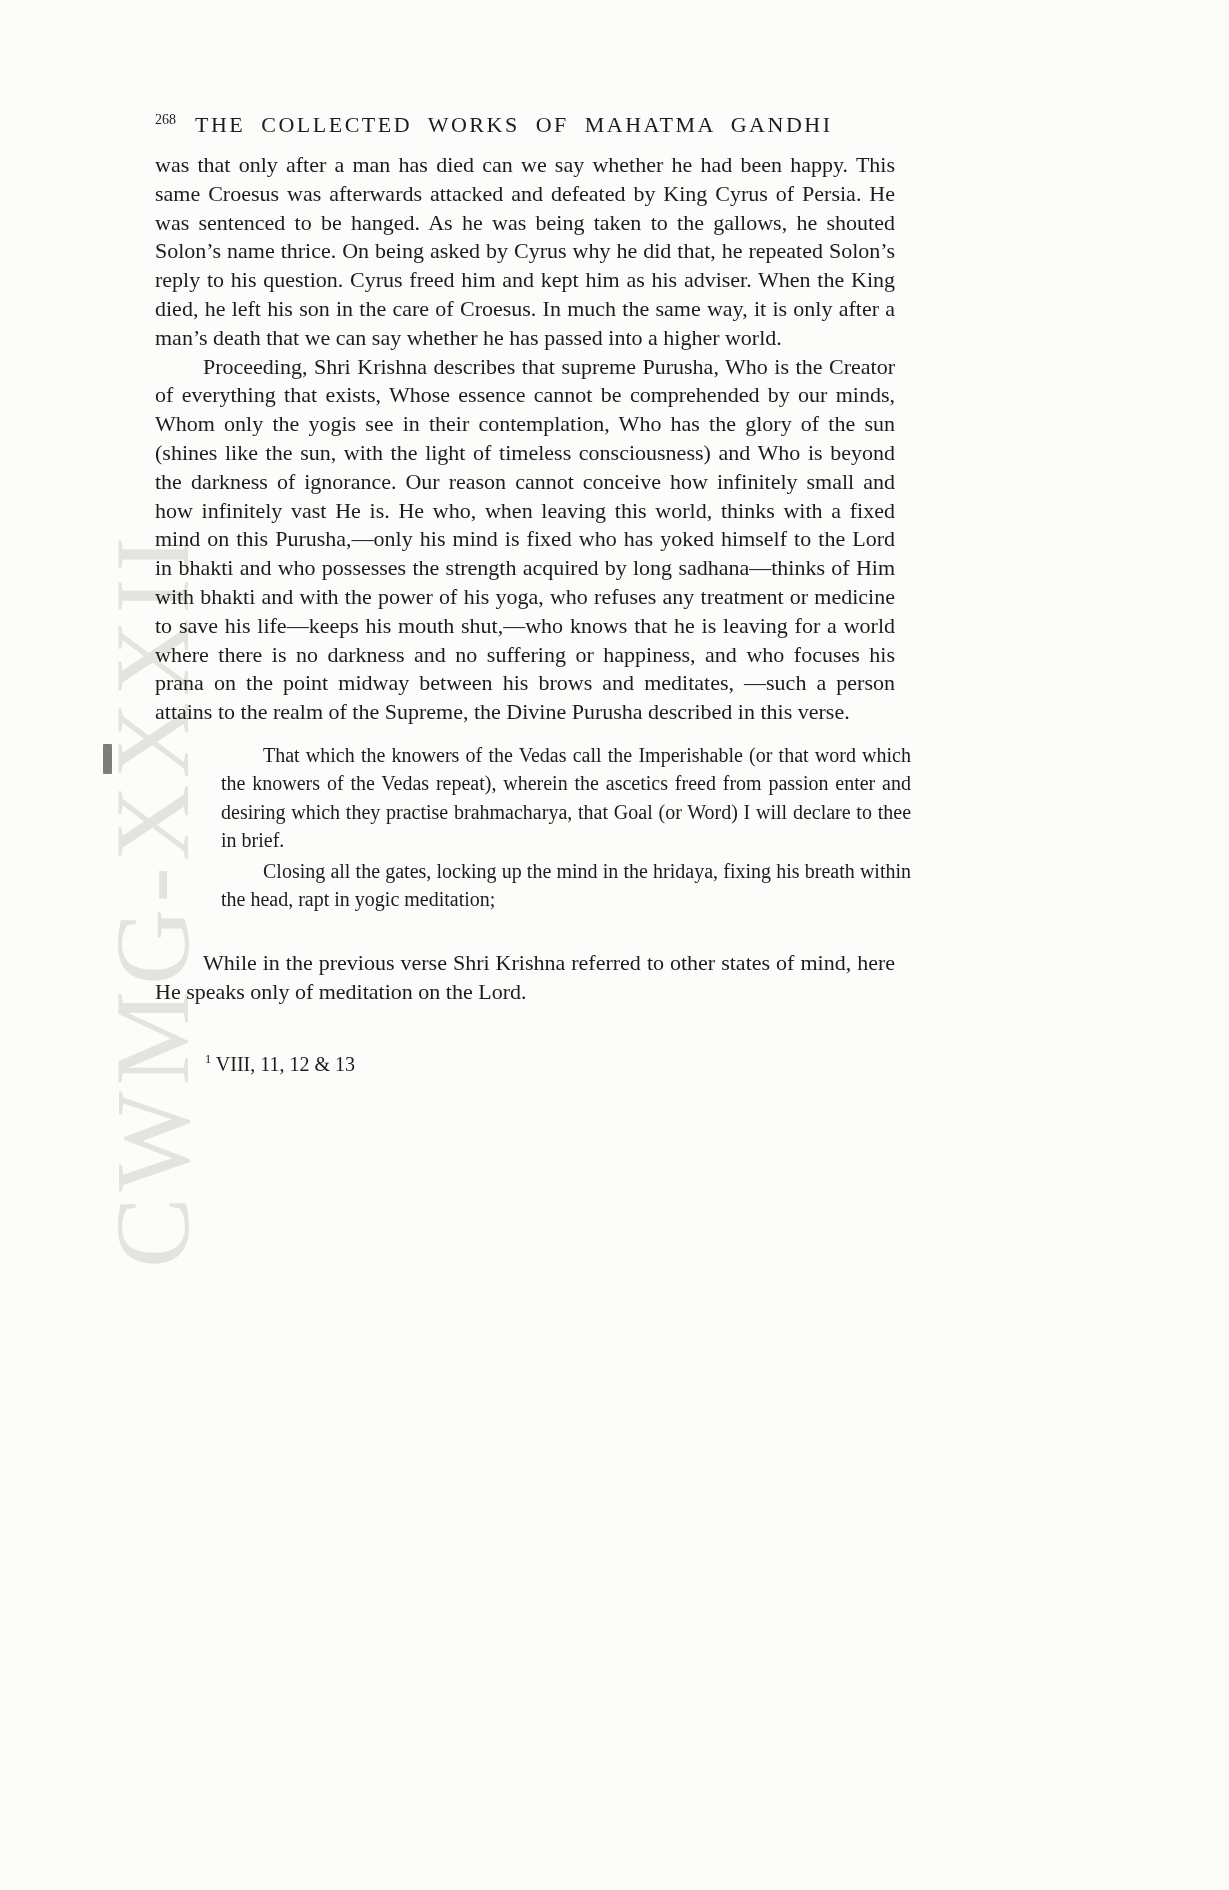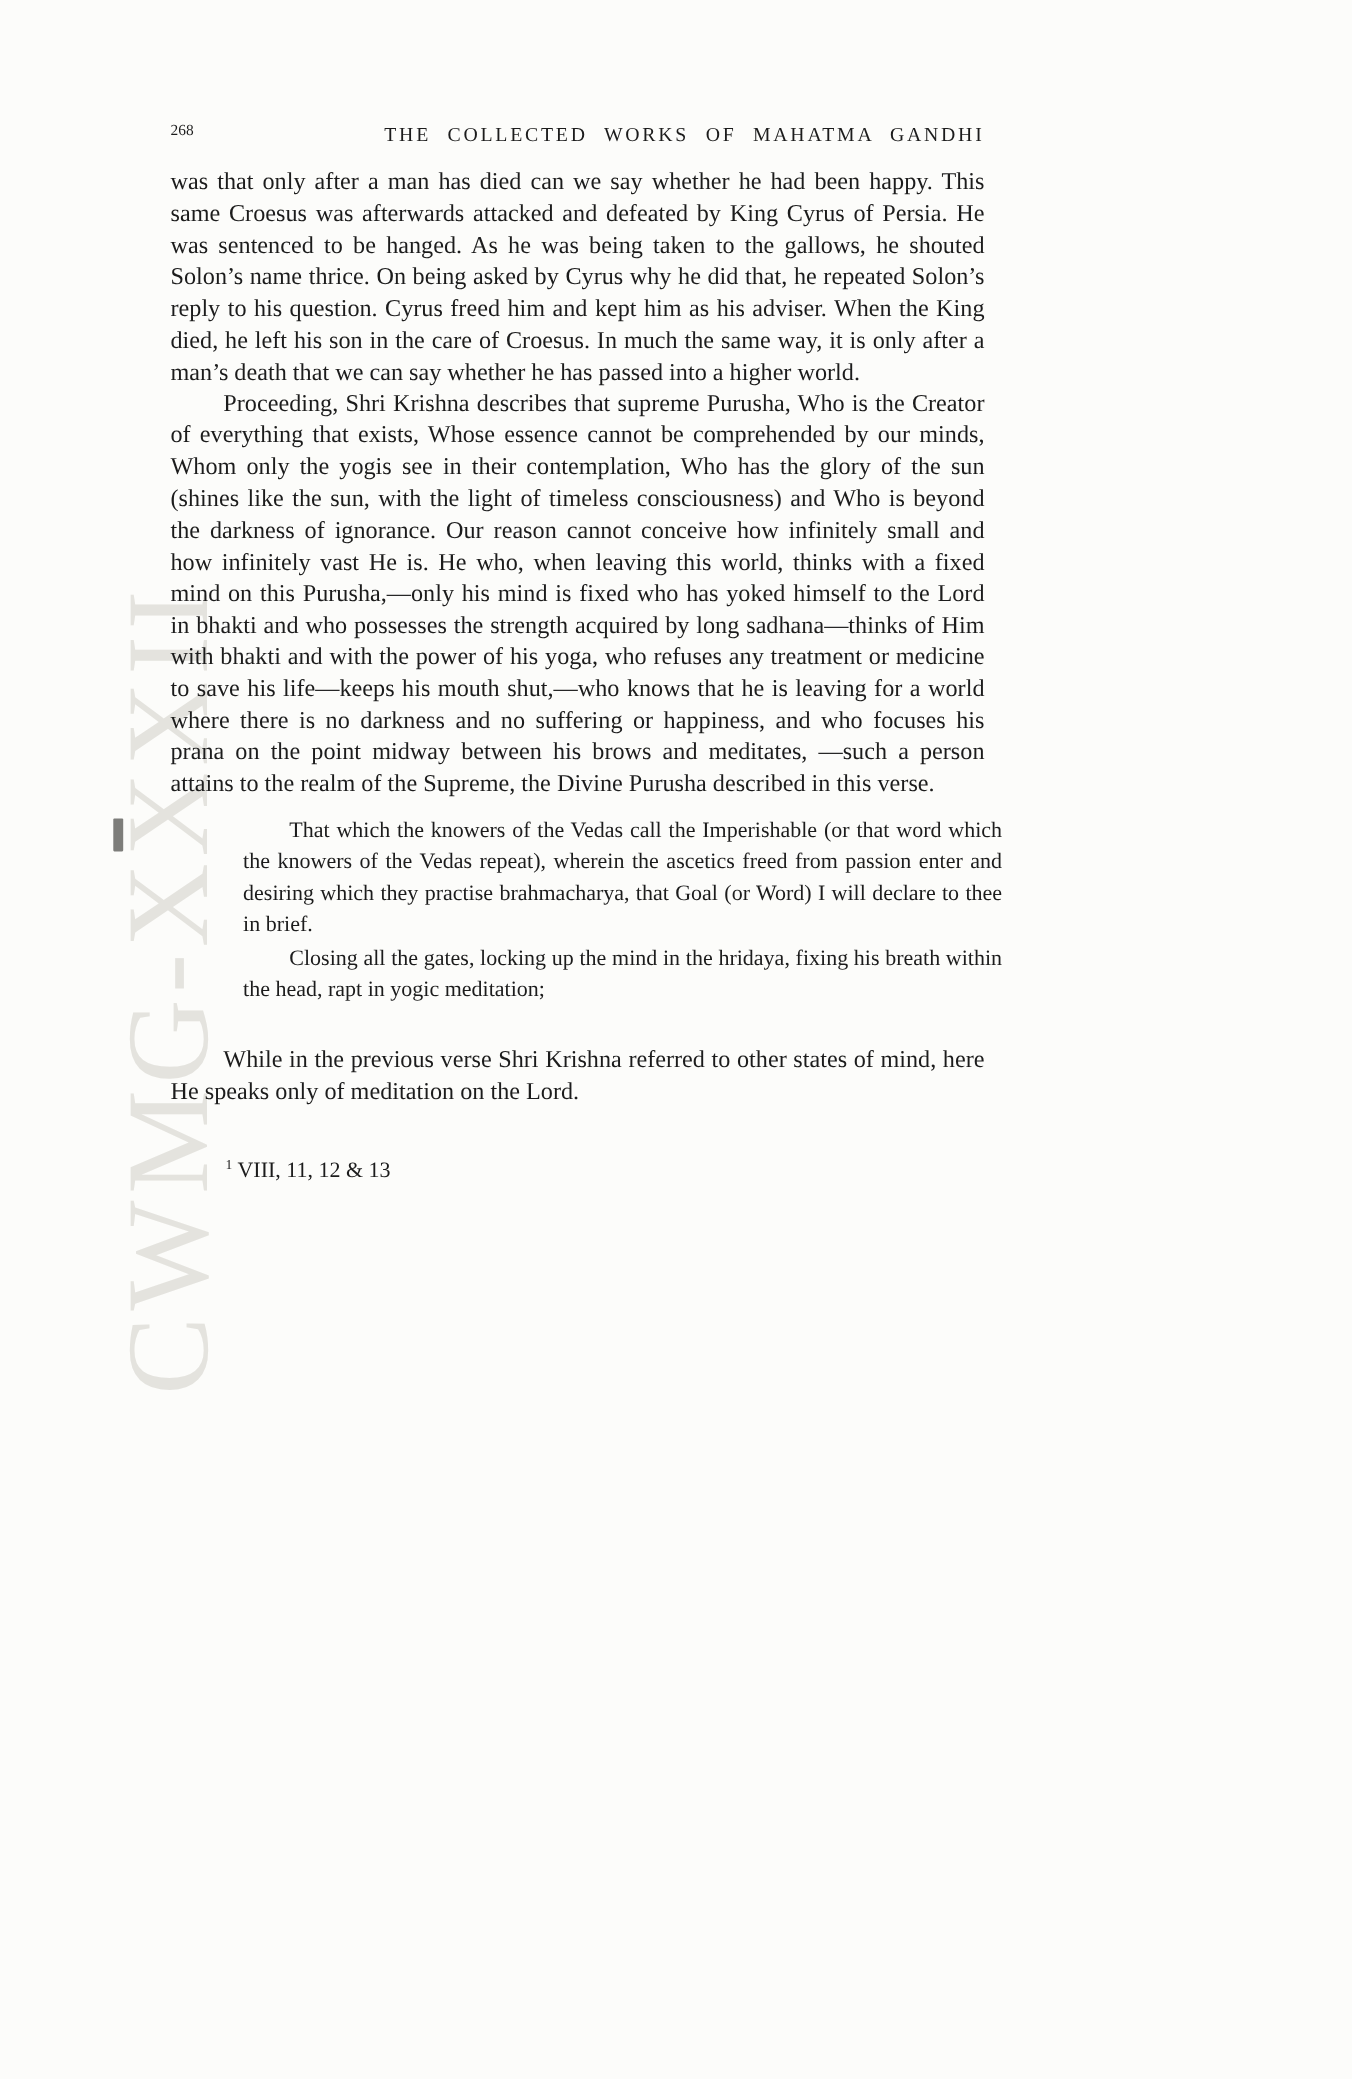--- a/index.html
+++ b/index.html
@@ -47,22 +47,22 @@
     height: 28px;
   }
   .pagenum {
     position: absolute;
     left: 0;
     top: 0;
     font-size: 14px;
   }
   .running-title {
     display: block;
-    text-align: right;
-    font-size: 18px;
+    text-align: left;
+    font-size: 22px;
     letter-spacing: 2.5px;
     word-spacing: 8px;
     padding-left: 40px;
   }
   p { margin: 0; }
   .body-text {
     font-size: 22px;
     line-height: 28.8px;
     text-align: justify;
   }

